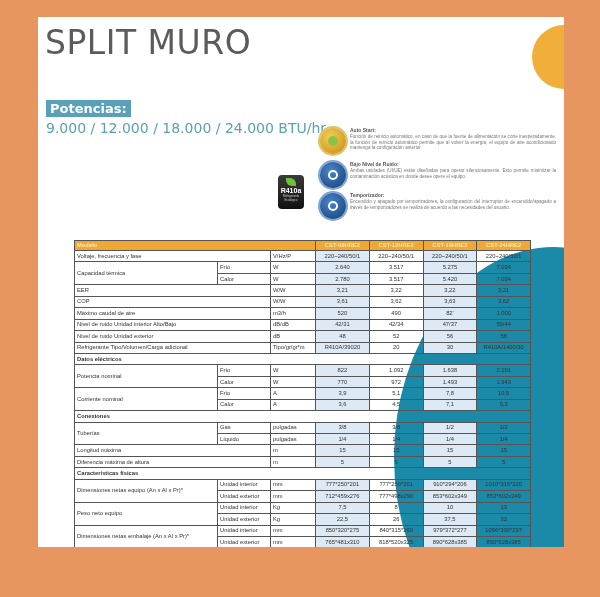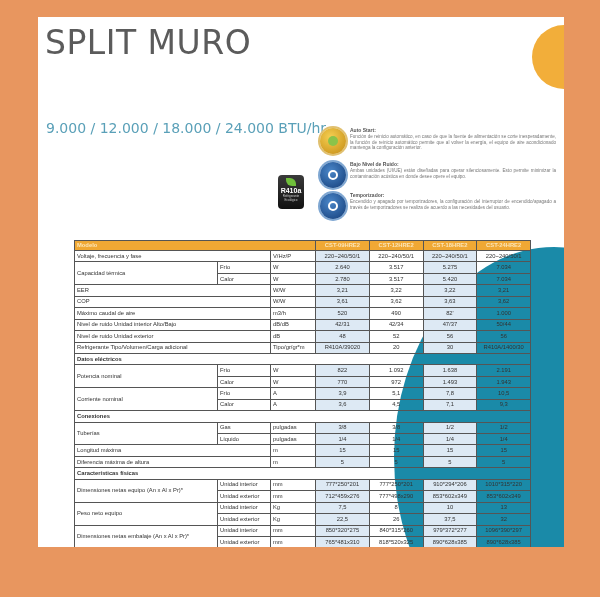--- a/index.html
+++ b/index.html
@@ -34,20 +34,21 @@
   col.c1 { width: 143px; } col.c2 { width: 53px; } col.c3 { width: 45px; } col.cm { width: 53.75px; }
 </style>
 </head>
 <body>
 
 <div class="card">
   <div class="deco-yellow"></div>
   <div class="deco-teal"></div>
 
   <div class="title1">SPLIT MURO</div>
+  <div class="pot">Potencias:</div>
   <div class="btu">9.000 / 12.000 / 18.000 / 24.000 BTU/hr.</div>
 
   <div class="badge">
     <div class="leaf"></div>
     <div class="r">R410a</div>
     <div class="s">Refrigerante Ecológico</div>
   </div>
 
   <div class="feat" style="top:111px;height:34px">
     <div class="ic ic-auto"></div>

